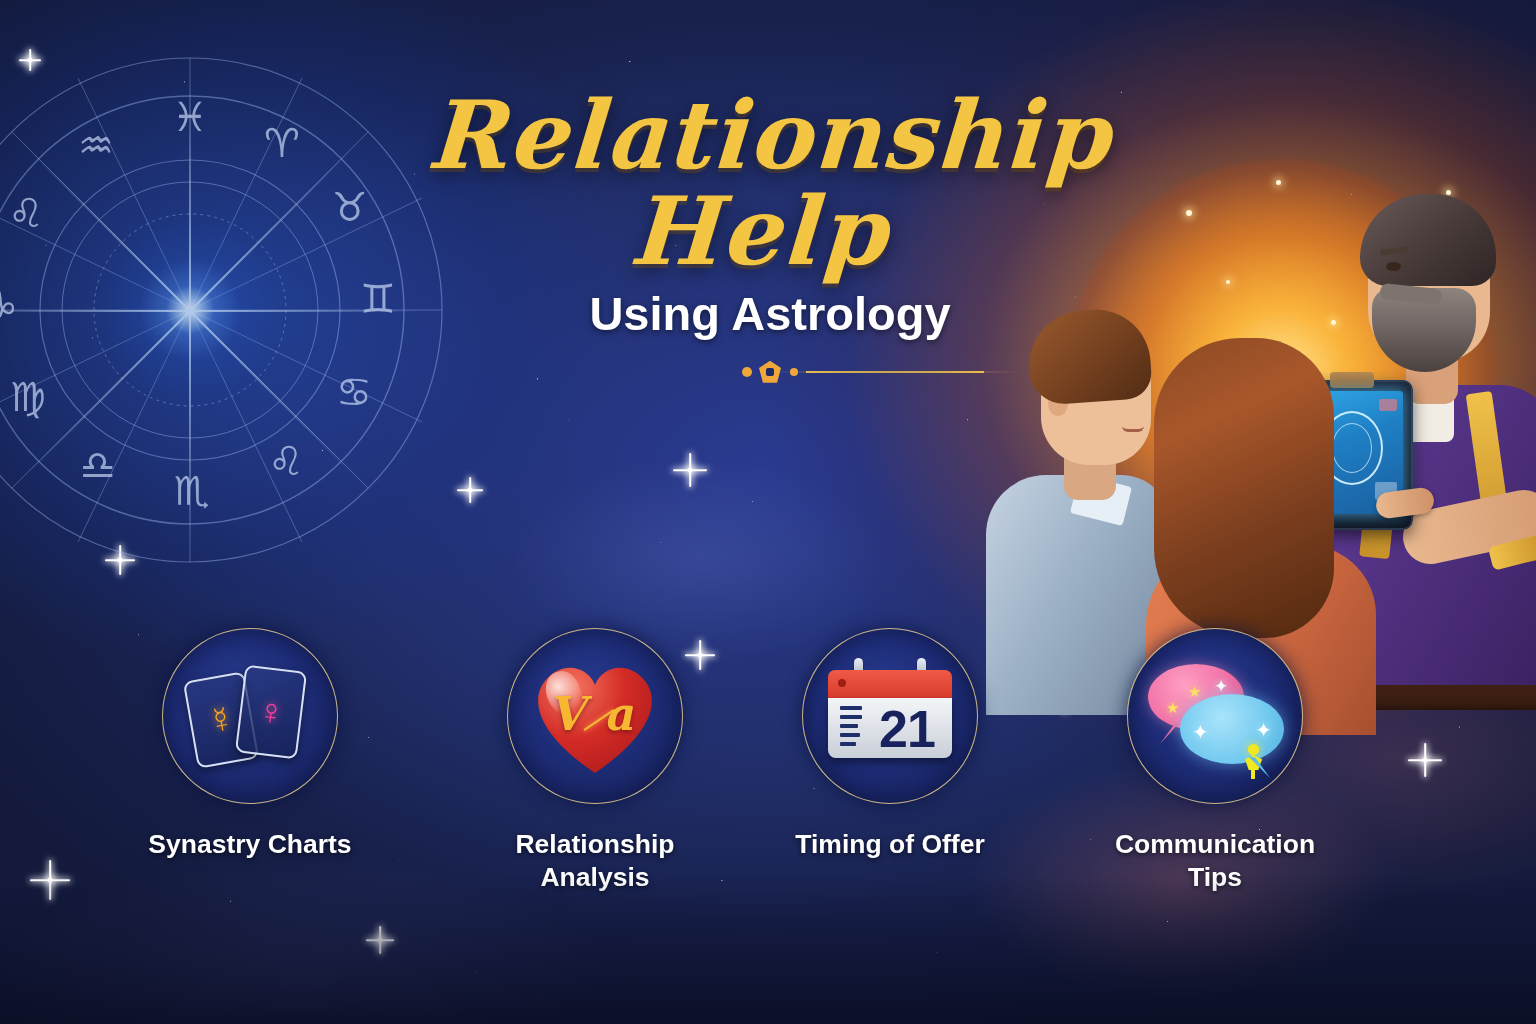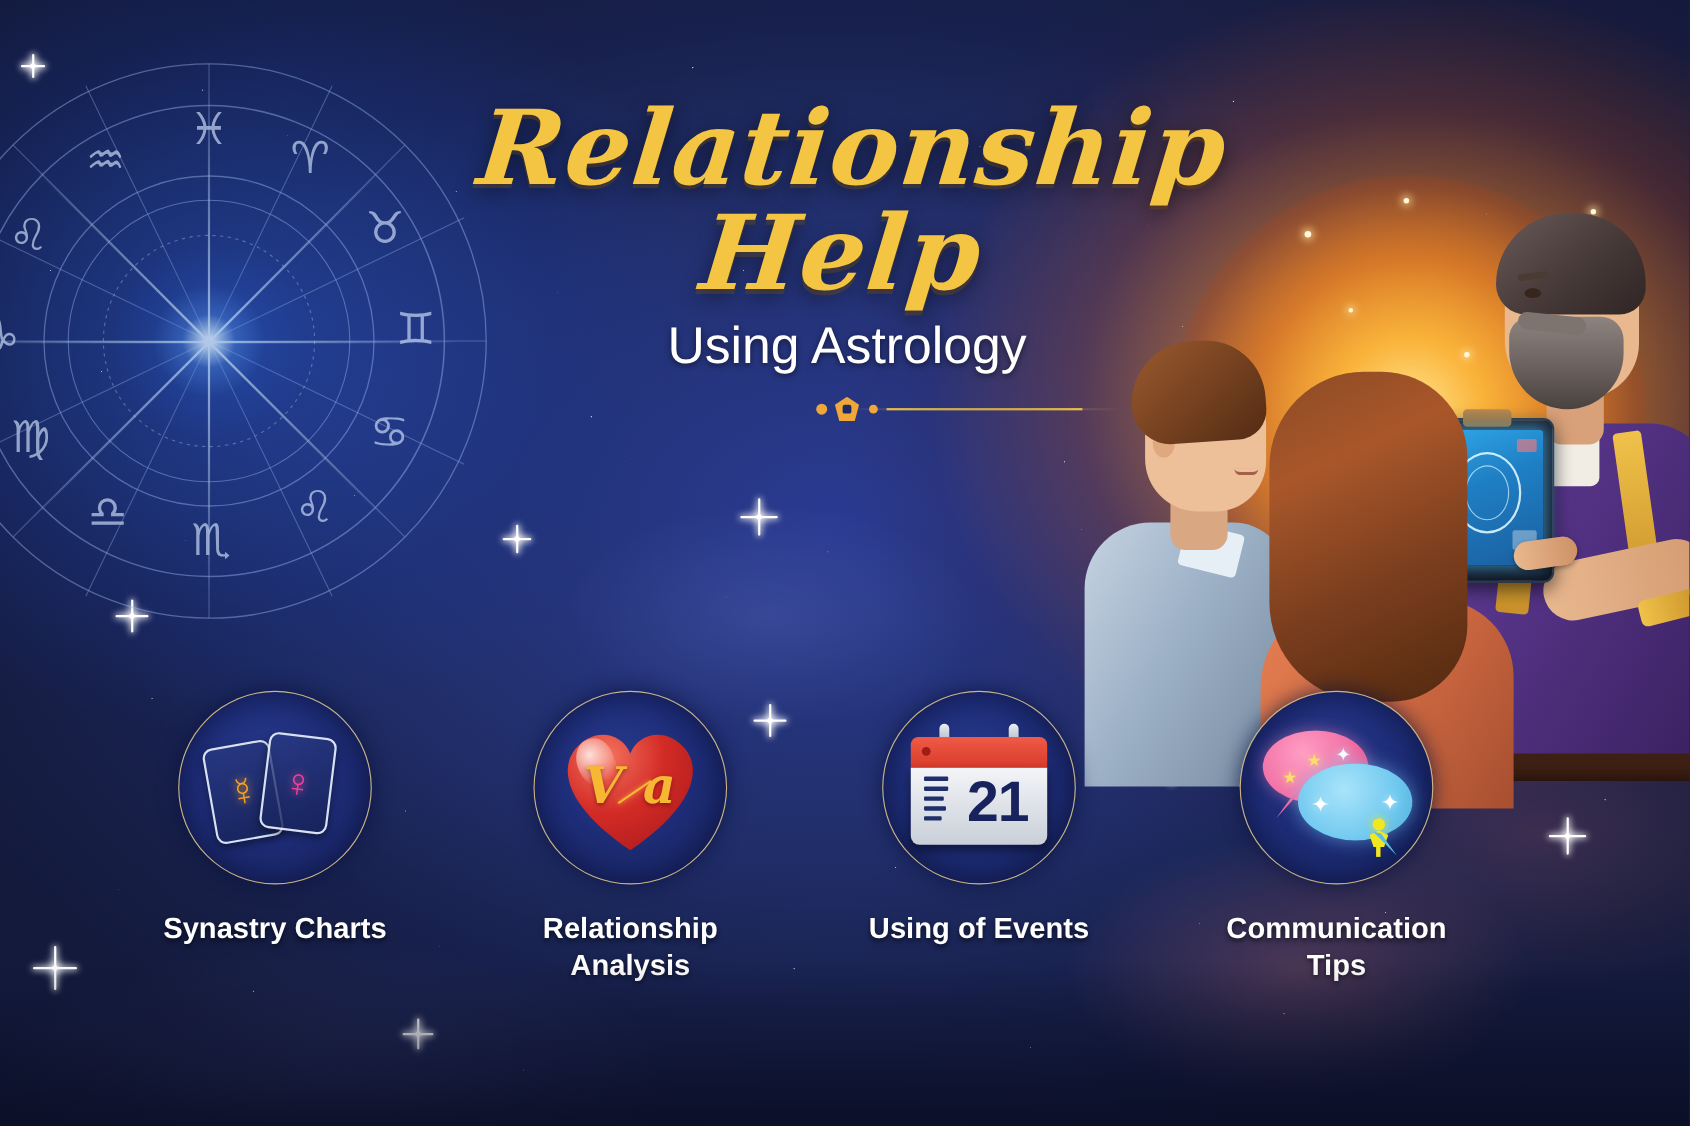--- a/index.html
+++ b/index.html
@@ -205,21 +205,21 @@
   }
   .script{
     margin-top:2px;
     font-family:"DejaVu Serif",serif;
     font-style:italic;font-weight:700;font-size:94px;line-height:1.02;
     color:#f4c543;letter-spacing:1px;
     text-shadow:0 4px 0 rgba(120,80,10,.35), 0 6px 18px rgba(0,0,0,.45);
     transform:skewX(-6deg);
   }
   .subline{
-    margin-top:6px;font-size:47px;font-weight:400;color:#ffffff;
+    margin-top:6px;font-size:47px;font-weight:700;color:#ffffff;
     text-shadow:0 2px 6px rgba(0,0,0,.55);
   }
   .divider{margin:20px auto 0;width:500px;height:22px;position:relative;}
   .divider .bar{position:absolute;top:10px;height:2px;width:214px;
     background:linear-gradient(90deg,rgba(240,196,74,0),rgba(240,196,74,.95));}
   .divider .bar.r{right:0;background:linear-gradient(90deg,rgba(240,196,74,.95),rgba(240,196,74,0));}
   .divider .dot{position:absolute;top:6px;width:10px;height:10px;border-radius:50%;background:#f0a73a;}
   .divider .dot.l{left:222px;} .divider .dot.r{right:222px;width:8px;height:8px;top:7px;}
   .divider .gem{position:absolute;left:50%;top:0;transform:translateX(-50%);width:22px;height:22px;
     background:#f0a73a;clip-path:polygon(50% 0,100% 33%,82% 100%,18% 100%,0 33%);}
@@ -266,21 +266,21 @@
     transform:rotate(-34deg);box-shadow:0 0 5px rgba(255,190,70,.8);}
 
   
   .cal{position:relative;width:124px;height:112px;}
   .cal .ringpin{position:absolute;top:-2px;width:9px;height:24px;border-radius:5px;
     background:linear-gradient(180deg,#e9eef5,#97a3b5);box-shadow:0 1px 2px rgba(0,0,0,.4);}
   .cal .ringpin.l{left:26px;} .cal .ringpin.r{right:26px;}
   .cal .top{position:absolute;left:0;top:10px;width:124px;height:28px;border-radius:7px 7px 0 0;
     background:linear-gradient(180deg,#ef5a46,#d93b2b);}
   .cal .top .hole{position:absolute;left:10px;top:9px;width:8px;height:8px;border-radius:50%;background:#9e1d14;}
-  .cal .body{position:absolute;left:0;top:38px;width:124px;height:70px;border-radius:0 0 8px 8px;
+  .cal .body{position:absolute;left:0;top:38px;width:124px;height:60px;border-radius:0 0 8px 8px;
     background:linear-gradient(180deg,#f3f5f8,#c9cfd8);box-shadow:0 4px 9px rgba(0,0,0,.45);}
   .cal .lines{position:absolute;left:12px;top:8px;width:22px;}
   .cal .lines i{display:block;height:4px;margin-bottom:5px;background:#1f2f6b;border-radius:1px;}
   .cal .lines i:nth-child(1){width:22px;} .cal .lines i:nth-child(2){width:22px;}
   .cal .lines i:nth-child(3){width:18px;} .cal .lines i:nth-child(4){width:20px;}
   .cal .lines i:nth-child(5){width:16px;}
   .cal .num{position:absolute;left:36px;top:-2px;width:86px;text-align:center;
     font-size:52px;font-weight:700;color:#18235e;line-height:66px;letter-spacing:-1px;}
 
   
@@ -479,21 +479,21 @@
               <span class="glyph g-orange">☿</span>
             </div>
           <div class="card b">
               <span class="glyph g-pink">♀</span>
             </div>
         </div>
       </div>
       <div class="flabel">Synastry Charts</div>
     </div>
 
-    <div class="feature" style="left:463px;top:8px;">
+    <div class="feature" style="left:485px;top:8px;">
       <div class="circle">
         <div class="heart">
           <div class="shape"></div>
           <div class="shine"></div>
           <div class="letters">V a</div>
           <div class="arrow"></div>
         </div>
       </div>
       <div class="flabel">
         <span>Relationship</span><br>
@@ -514,21 +514,21 @@
                 <i></i>
                 <i></i>
                 <i></i>
                 <i></i>
                 <i></i>
               </div>
             <div class="num">21</div>
           </div>
         </div>
       </div>
-      <div class="flabel">Using of Events</div>
+      <div class="flabel">Timing of Offer</div>
     </div>
 
     <div class="feature" style="left:1105px;top:8px;">
       <div class="circle">
         <div class="chat">
           <div class="bub pink">
             <span class="star" style="left:18px;top:36px;">★</span>
             <span class="star" style="left:40px;top:20px;">★</span>
             <span class="sparkle" style="left:66px;top:14px;">✦</span>
           </div>

